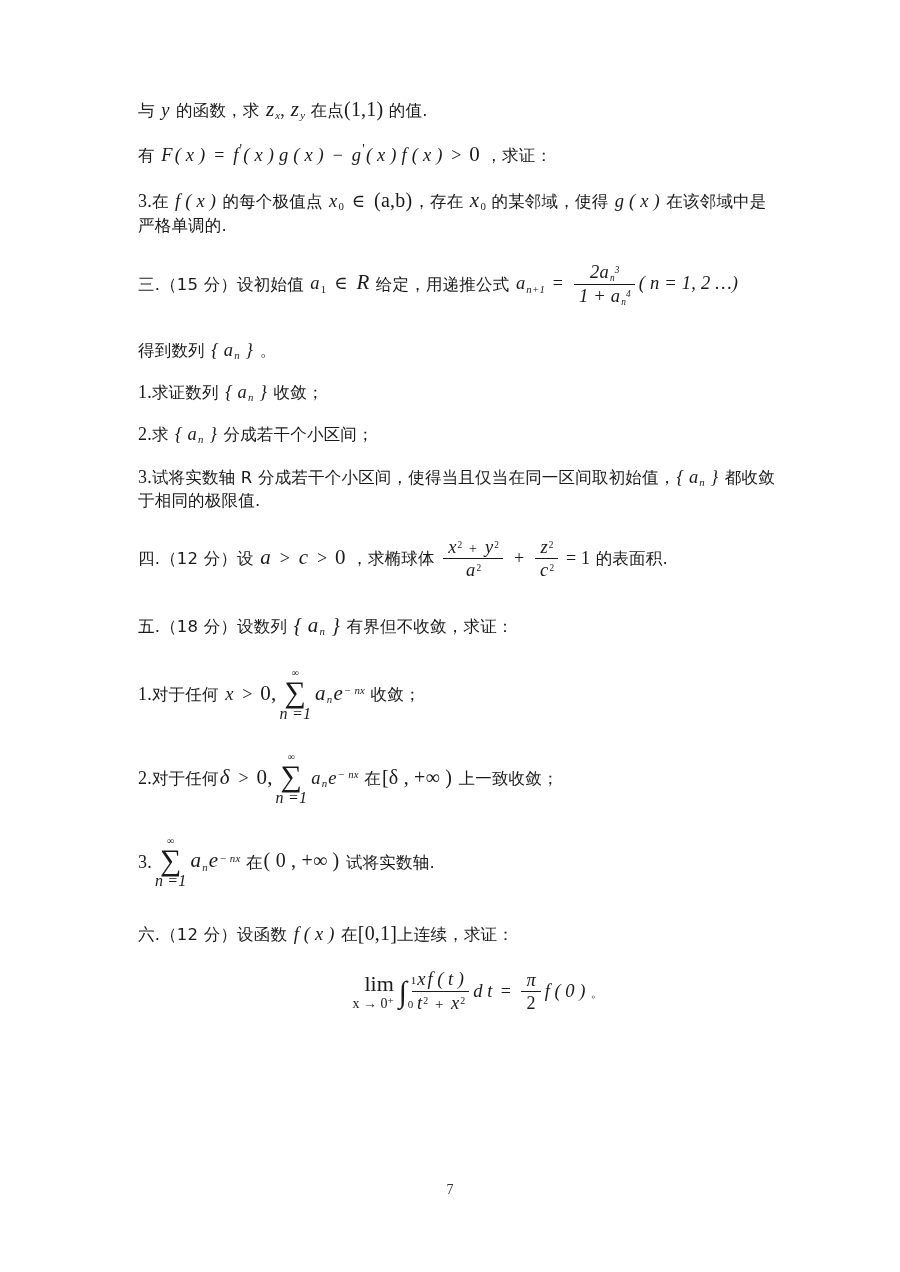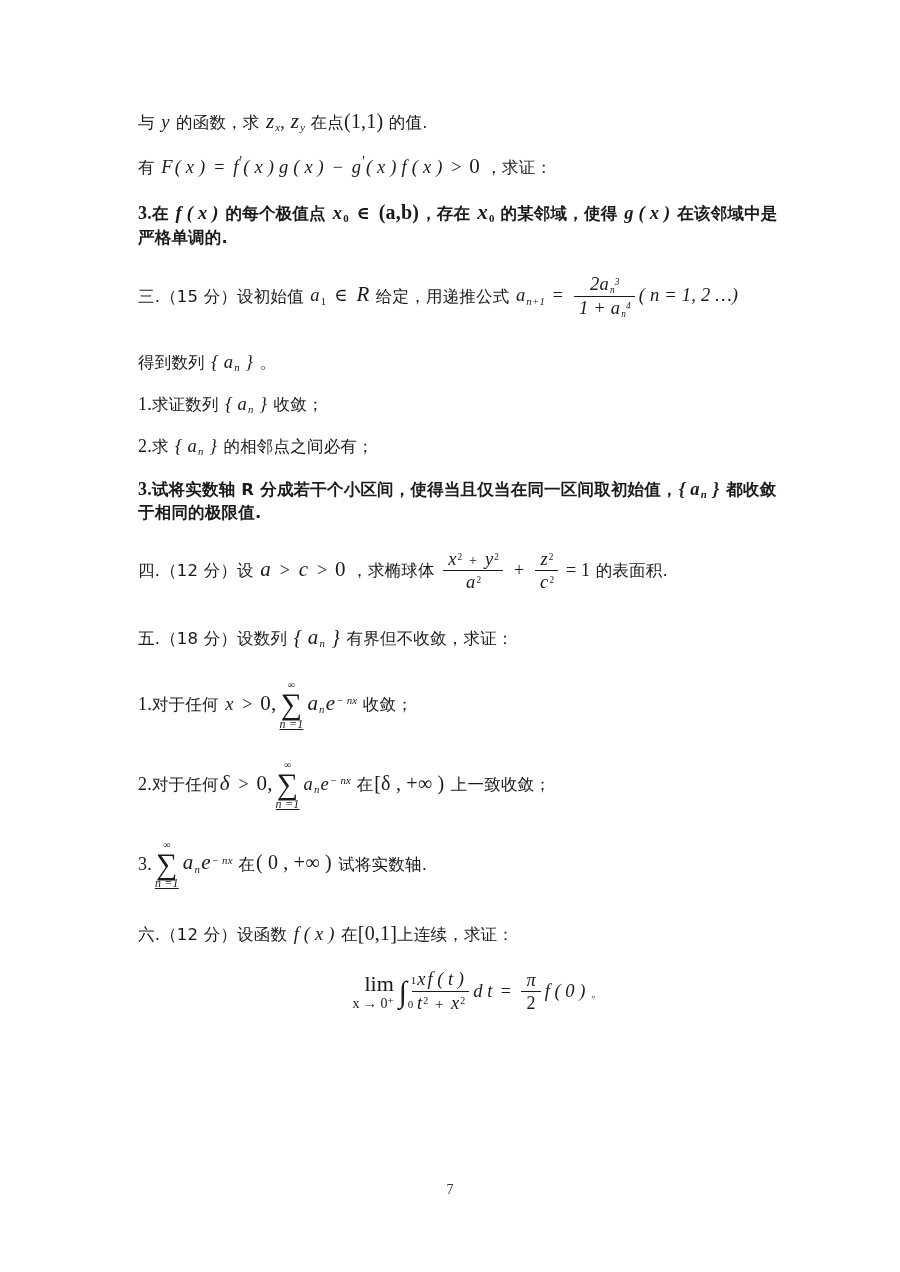--- a/index.html
+++ b/index.html
@@ -13,33 +13,33 @@
     height: 1272px;
     background: #ffffff;
     margin: 0 auto;
     font-family: "Liberation Serif", "DejaVu Serif", serif;
     color: #1a1a1a;
     overflow: hidden;
   }
   .body-area {
     position: absolute;
     left: 138px;
-    top: 108px;
+    top: 96px;
     width: 640px;
   }
   .line {
     font-size: 17.5px;
     line-height: 1.30;
     margin: 0 0 18px 0;
     white-space: nowrap;
     letter-spacing: 0.2px;
   }
   .line.wrap { white-space: normal; }
   .line.tight { margin-bottom: 22px; }
-  .line.gap-lg { margin-bottom: 26px; font-weight: bold; }
+  .line.gap-lg { margin-bottom: 26px; }
   .line.gap-xl { margin-bottom: 30px; }
   .cn { font-family: "DejaVu Sans", "Liberation Sans", sans-serif; font-size: 16.5px; }
   .mi {
     font-family: "Liberation Serif", "DejaVu Serif", serif;
     font-style: italic;
     font-size: 18.5px;
     padding: 0 1px;
   }
   .mn {
     font-family: "Liberation Serif", "DejaVu Serif", serif;
@@ -76,21 +76,21 @@
     display: inline-block;
     vertical-align: middle;
     text-align: center;
     line-height: 1;
     margin: 0 3px;
     position: relative;
     top: -1px;
   }
   .sumop .lim-top { display: block; font-size: 10px; font-style: normal; }
   .sumop .sigma { display: block; font-size: 30px; font-style: normal; line-height: 0.92; }
-  .sumop .lim-bot { display: block; font-size: 12px; font-style: italic; text-decoration: underline; }
+  .sumop .lim-bot { display: block; font-size: 16px; font-style: italic; }
   .limop {
     display: inline-block;
     vertical-align: middle;
     text-align: right;
     line-height: 1.05;
     margin-right: 3px;
   }
   .limop .lim-word { display: block; font-size: 22px; font-style: normal; }
   .limop .lim-sub { display: block; font-size: 14px; }
   .intop {
@@ -155,21 +155,21 @@
 
     <p class="line">
       <span class="cn">得到数列 </span><span class="mi">{ a</span><sub>n</sub><span class="mi"> }</span><span class="cn"> 。</span>
     </p>
 
     <p class="line">
       <span class="mn">1.</span><span class="cn">求证数列 </span><span class="mi">{ a</span><sub>n</sub><span class="mi"> }</span><span class="cn"> 收敛；</span>
     </p>
 
     <p class="line">
-      <span class="mn">2.</span><span class="cn">求 </span><span class="mi">{ a</span><sub>n</sub><span class="mi"> }</span><span class="cn"> 的相邻点之间必有；</span>
+      <span class="mn">2.</span><span class="cn">求 </span><span class="mi">{ a</span><sub>n</sub><span class="mi"> }</span><span class="cn"> 分成若干个小区间；</span>
     </p>
 
     <p class="line wrap gap-lg">
       <span class="mn">3.</span><span class="cn">试将实数轴 R 分成若干个小区间，使得当且仅当在同一区间取初始值，</span><span class="mi">{ a</span><sub>n</sub><span class="mi"> }</span><span class="cn"> 都收敛于相同的极限值.</span>
     </p>
 
     <p class="line gap-xl">
       <span class="cn">四.</span><span class="cn">（12 分）</span><span class="cn">设 </span><span class="mi mbig">a</span><span class="mop"> &gt; </span><span class="mi mbig">c</span><span class="mop"> &gt; </span><span class="mn mbig">0</span><span class="cn"> ，求椭球体 </span><span class="frac"><span class="num"><span class="mi">x</span><sup style="font-style:normal">2</sup><span class="mop" style="font-size:14px"> + </span><span class="mi">y</span><sup style="font-style:normal">2</sup></span><span class="den"><span class="mi">a</span><sup style="font-style:normal">2</sup></span></span><span class="mop"> + </span><span class="frac"><span class="num"><span class="mi">z</span><sup style="font-style:normal">2</sup></span><span class="den"><span class="mi">c</span><sup style="font-style:normal">2</sup></span></span><span class="mn"> = 1</span><span class="cn"> 的表面积.</span>
     </p>
 

